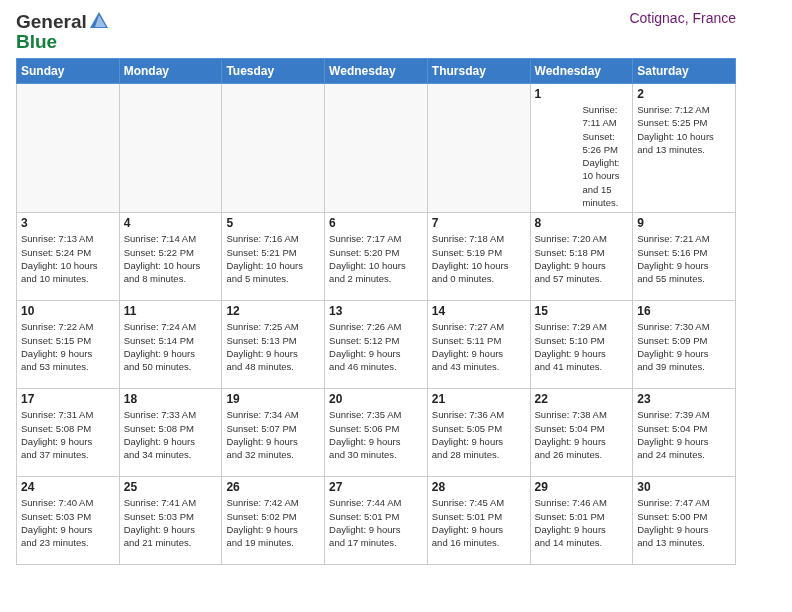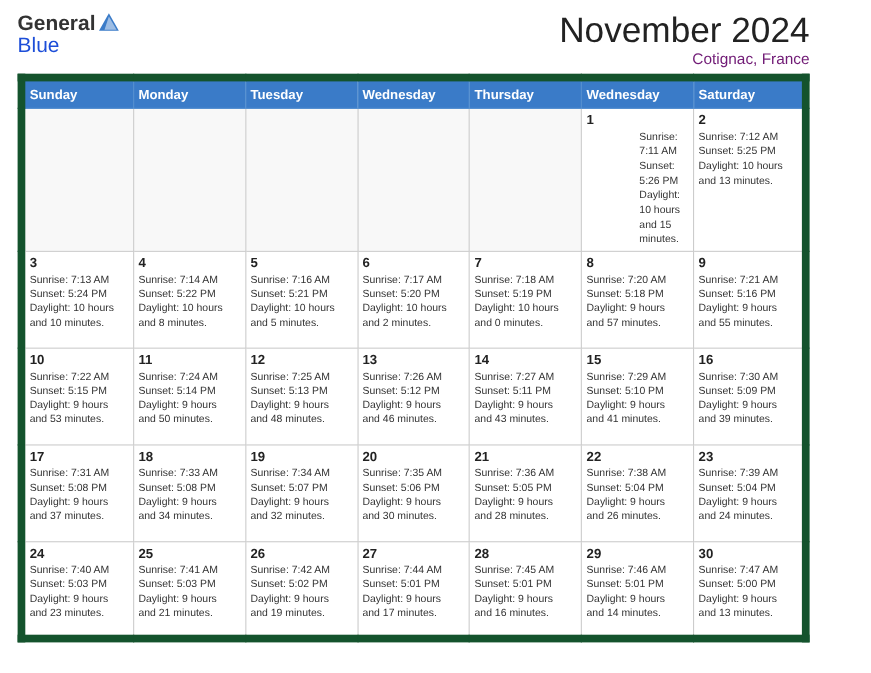--- a/index.html
+++ b/index.html
@@ -36,21 +36,21 @@
       color: #222;
       line-height: 1.1;
     }
     .subtitle {
       font-size: 14px;
       color: #701a75;
     }
     .calendar {
       width: 100%;
       border-collapse: collapse;
-      border: 7px solid #14532d;
+      border: 1px solid #14532d;
     }
     .calendar th {
       background: #3a7bc8;
       color: #fff;
       font-size: 12px;
       font-weight: bold;
       padding: 5px 4px;
       text-align: left;
       border: 1px solid #5590d0;
     }
@@ -89,25 +89,24 @@
   <div class="header">
     <div class="logo">
       <div>
         <div style="display:flex;align-items:center;gap:0;">
           <span style="font-size:19px;font-weight:bold;color:#333;line-height:1;">General</span>
           <svg width="22" height="22" viewBox="0 0 22 22" style="margin:0 1px;">
             <polygon points="11,2 20,18 2,18" fill="#3a7bc8"></polygon>
             <polygon points="11,5 18,17 7,17" fill="#fff" opacity="0.5"></polygon>
           </svg>
         </div>
-        <span style="font-size:19px;font-weight:normal;color:#1d4ed8;line-height:1;">Blue</span>
+        <span style="font-size:19px;font-weight:bold;color:#15803d;line-height:1;">Blue</span>
       </div>
     </div>
     <div class="title-block">
-      <div class="month-title">November 2024</div>
       <div class="subtitle">Cotignac, France</div>
     </div>
   </div>
 
   <table class="calendar">
     <thead>
       <tr>
       <th>Sunday</th>
           <th>Monday</th>
           <th>Tuesday</th>

